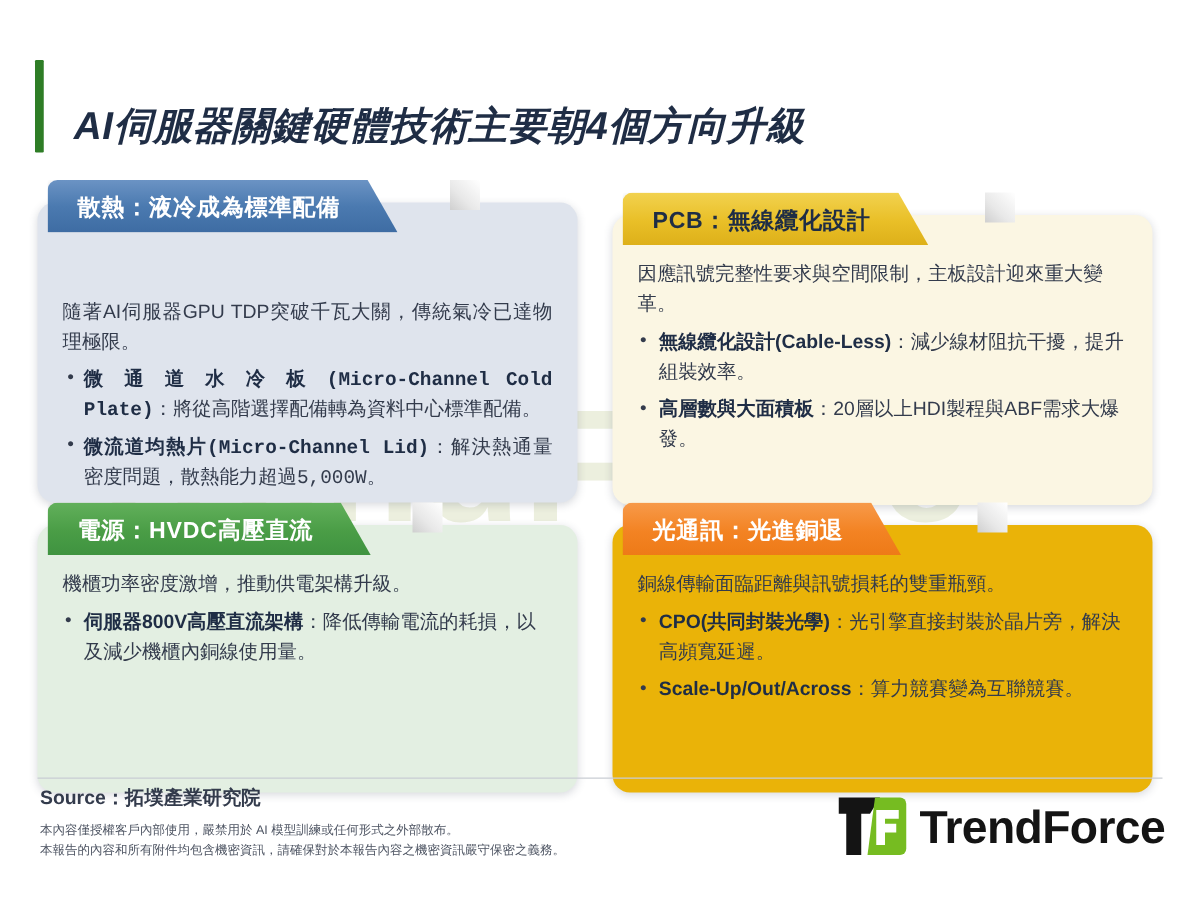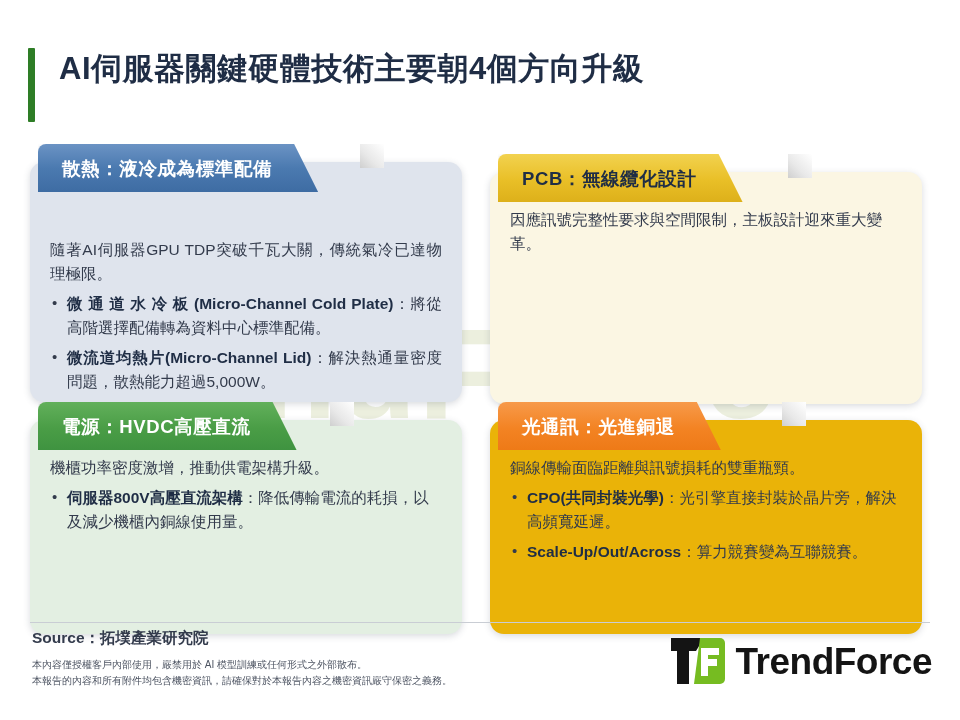--- a/index.html
+++ b/index.html
@@ -29,22 +29,23 @@
     opacity: .85;
   }
 
   
   .title-row {
     position: absolute;
     left: 28px;
     top: 48px;
     height: 74px;
     display: flex;
-    align-items: flex-start;
-    z-index: 3;
+    align-items: flex-end;
+    z-index: 3;
+    font-style: italic;
   }
   .title-bar {
     width: 7px;
     height: 74px;
     background: #2e7d26;
     border-radius: 1px;
   }
   .title-text {
     margin-left: 24px;
     font-size: 31px;
@@ -71,21 +72,21 @@
   .card.c1 { left: 30px;  top: 22px;  height: 240px; background: #dfe4ed; }
   .card.c2 { left: 490px; top: 32px;  height: 232px; background: #fbf6e3; }
   .card.c3 { left: 30px;  top: 280px; height: 214px; background: #e3efe2; }
   .card.c4 { left: 490px; top: 280px; height: 214px; background: #eab308; }
 
   
   .tab {
     position: absolute;
     top: -18px;
     left: 8px;
-    height: 48px;
+    height: 42px;
     padding: 0 46px 0 24px;
     display: flex;
     align-items: center;
     border-radius: 8px 8px 0 0;
     clip-path: polygon(0 0, calc(100% - 24px) 0, 100% 100%, 0 100%);
     box-shadow: 0 2px 5px rgba(50,60,80,.22);
   }
   .tab-label {
     font-size: 18.5px;
     font-weight: bold;
@@ -137,21 +138,21 @@
     color: #333b4c;
   }
   ul.points li::before {
     content: "•";
     position: absolute;
     left: 2px; top: -1px;
     font-size: 15px;
     color: #333b4c;
   }
   ul.points li b { font-weight: bold; color: #1f2d45; }
-  .c1 ul.points li { text-align: justify; }
+  .c1 ul.points li { text-align: justify; font-family: Liberation Mono, monospace; }
 
   
   .footer-rule {
     position: absolute;
     left: 30px; top: 622px;
     width: 900px; height: 1px;
     background: #c9cdd4;
     z-index: 3;
   }
   .source {
@@ -215,20 +216,24 @@
     </div>
   </div>
 
   <div class="card c2">
     <div class="fold"></div>
     <div class="tab gold">
       <span class="tab-label">PCB：無線纜化設計</span>
     </div>
     <div class="card-body">
       <div class="intro">因應訊號完整性要求與空間限制，主板設計迎來重大變革。</div>
+      <ul class="points">
+        <li><b>無線纜化設計(Cable-Less)</b><span>：減少線材阻抗干擾，提升組裝效率。</span></li>
+        <li><b>高層數與大面積板</b><span>：20層以上HDI製程與ABF需求大爆發。</span></li>
+      </ul>
     </div>
   </div>
 
   <div class="card c3">
     <div class="fold"></div>
     <div class="tab green">
       <span class="tab-label">電源：HVDC高壓直流</span>
     </div>
     <div class="card-body">
       <div class="intro">機櫃功率密度激增，推動供電架構升級。</div>

